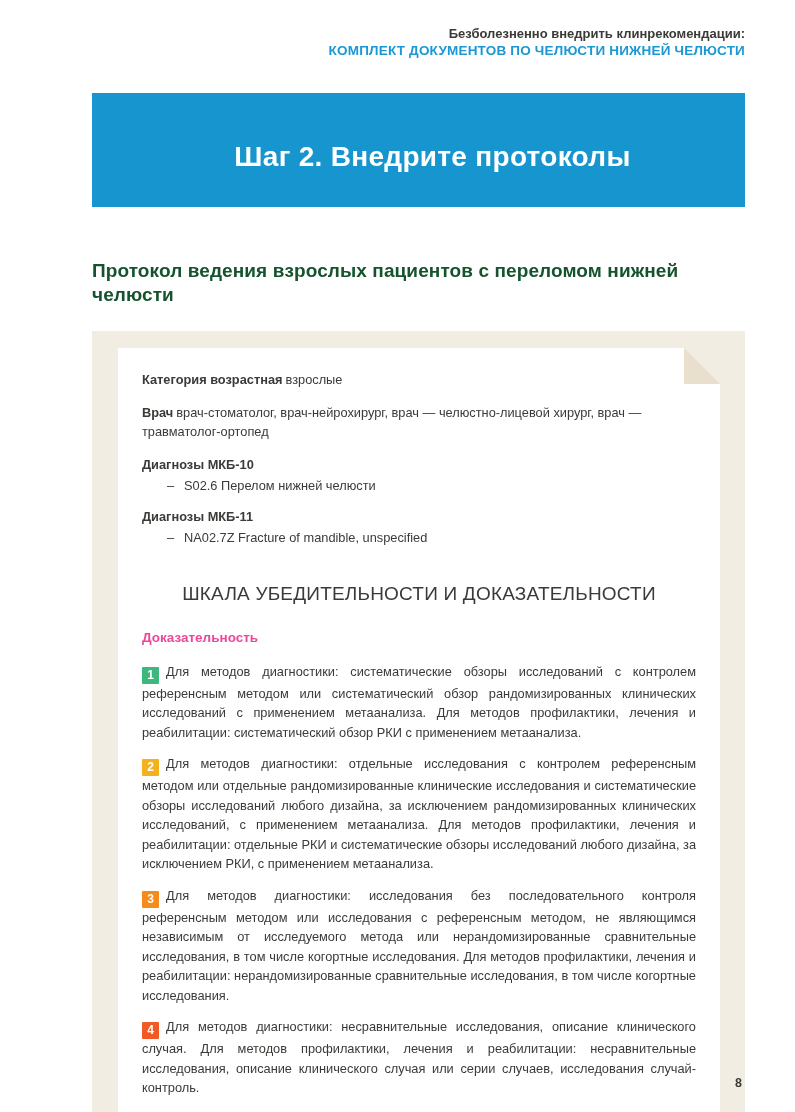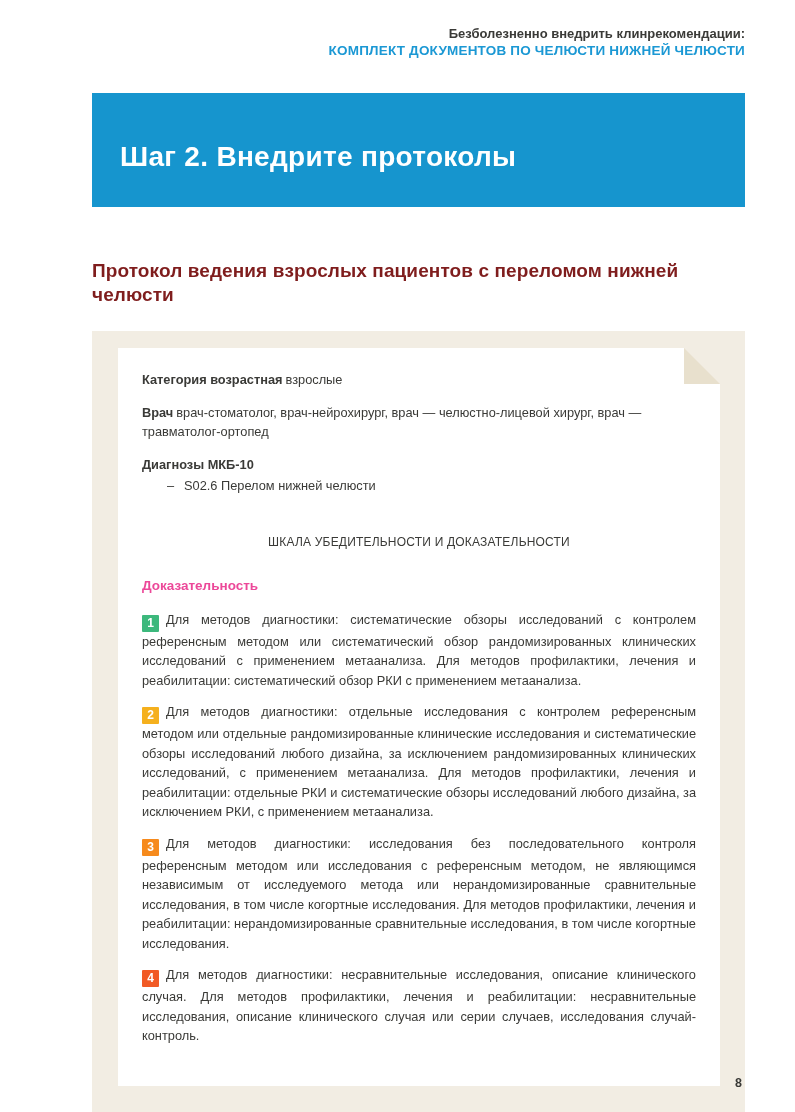--- a/index.html
+++ b/index.html
@@ -64,21 +64,21 @@
   .row b { font-weight: 700; margin-right: 3px; }
   .diag { margin-bottom: 12px; }
   .diag-label { font-size: 12.8px; font-weight: 700; line-height: 19px; }
   .diag-item {
     font-size: 12.8px; line-height: 19px;
     padding-left: 25px; margin-top: 2px;
   }
   .diag-item .dash { display: inline-block; width: 17px; }
   .scale-title {
     text-align: center;
-    font-size: 12px; line-height: 18px;
+    font-size: 19px; line-height: 18px;
     margin-top: 38px; margin-bottom: 27px;
     letter-spacing: 0.2px;
   }
   .evidence-heading {
     font-size: 13.5px; font-weight: 700;
     margin-bottom: 17px;
   }
   .level {
     font-size: 12.8px; line-height: 19.5px;
     text-align: justify;
@@ -100,43 +100,47 @@
   }
 </style>
 </head>
 <body>
 
 <header class="doc-header">
   <div class="line1">Безболезненно внедрить клинрекомендации:</div>
   <div class="line2" style="color: rgb(27, 152, 212);">КОМПЛЕКТ ДОКУМЕНТОВ ПО ЧЕЛЮСТИ НИЖНЕЙ ЧЕЛЮСТИ</div>
 </header>
 
-<div class="banner" style="background-color: rgb(22, 149, 206);">
+<div class="banner" style="background-color: rgb(22, 149, 206); justify-content: center;">
   <div class="banner-title">Шаг 2. Внедрите протоколы</div>
 </div>
 
-<h2 class="section-title" style="color: #7f1d1d;">Протокол ведения взрослых пациентов с переломом нижней челюсти</h2>
+<h2 class="section-title" style="color: #14532d;">Протокол ведения взрослых пациентов с переломом нижней челюсти</h2>
 
 <div class="beige-panel" style="background-color: rgb(242, 237, 227);">
   <div class="card">
 
     <div class="fold">
       <span class="fold-cut" style="background-color: rgb(242, 237, 227);"></span>
       <span class="fold-tri" style="background-color: rgb(232, 224, 205);"></span>
     </div>
 
     <p class="row"><b>Категория возрастная</b><span>взрослые</span></p>
 
     <p class="row"><b>Врач</b><span>врач-стоматолог, врач-нейрохирург, врач — челюстно-лицевой хирург, врач — травматолог-ортопед</span></p>
 
     <div class="diag">
       <p class="diag-label">Диагнозы МКБ-10</p>
       <p class="diag-item"><span class="dash">–</span><span>S02.6 Перелом нижней челюсти</span></p>
     </div>
 
+    <div class="diag">
+      <p class="diag-label">Диагнозы МКБ-11</p>
+      <p class="diag-item"><span class="dash">–</span><span>NA02.7Z Fracture of mandible, unspecified</span></p>
+    </div>
 
     <p class="scale-title">ШКАЛА УБЕДИТЕЛЬНОСТИ И ДОКАЗАТЕЛЬНОСТИ</p>
 
     <p class="evidence-heading" style="color: #ec4899;">Доказательность</p>
 
     <p class="level"><span class="badge" style="background-color: rgb(60, 184, 124);">1</span><span class="level-text">Для методов диагностики: систематические обзоры исследований с контролем референсным методом или систематический обзор рандомизированных клинических исследований с применением метаанализа. Для методов профилактики, лечения и реабилитации: систематический обзор РКИ с применением метаанализа.</span></p>
 
     <p class="level"><span class="badge" style="background-color: rgb(245, 176, 29);">2</span><span class="level-text">Для методов диагностики: отдельные исследования с контролем референсным методом или отдельные рандомизированные клинические исследования и систематические обзоры исследований любого дизайна, за исключением рандомизированных клинических исследований, с применением метаанализа. Для методов профилактики, лечения и реабилитации: отдельные РКИ и систематические обзоры исследований любого дизайна, за исключением РКИ, с применением метаанализа.</span></p>
 
     <p class="level"><span class="badge" style="background-color: rgb(246, 138, 28);">3</span><span class="level-text">Для методов диагностики: исследования без последовательного контроля референсным методом или исследования с референсным методом, не являющимся независимым от исследуемого метода или нерандомизированные сравнительные исследования, в том числе когортные исследования. Для методов профилактики, лечения и реабилитации: нерандомизированные сравнительные исследования, в том числе когортные исследования.</span></p>

